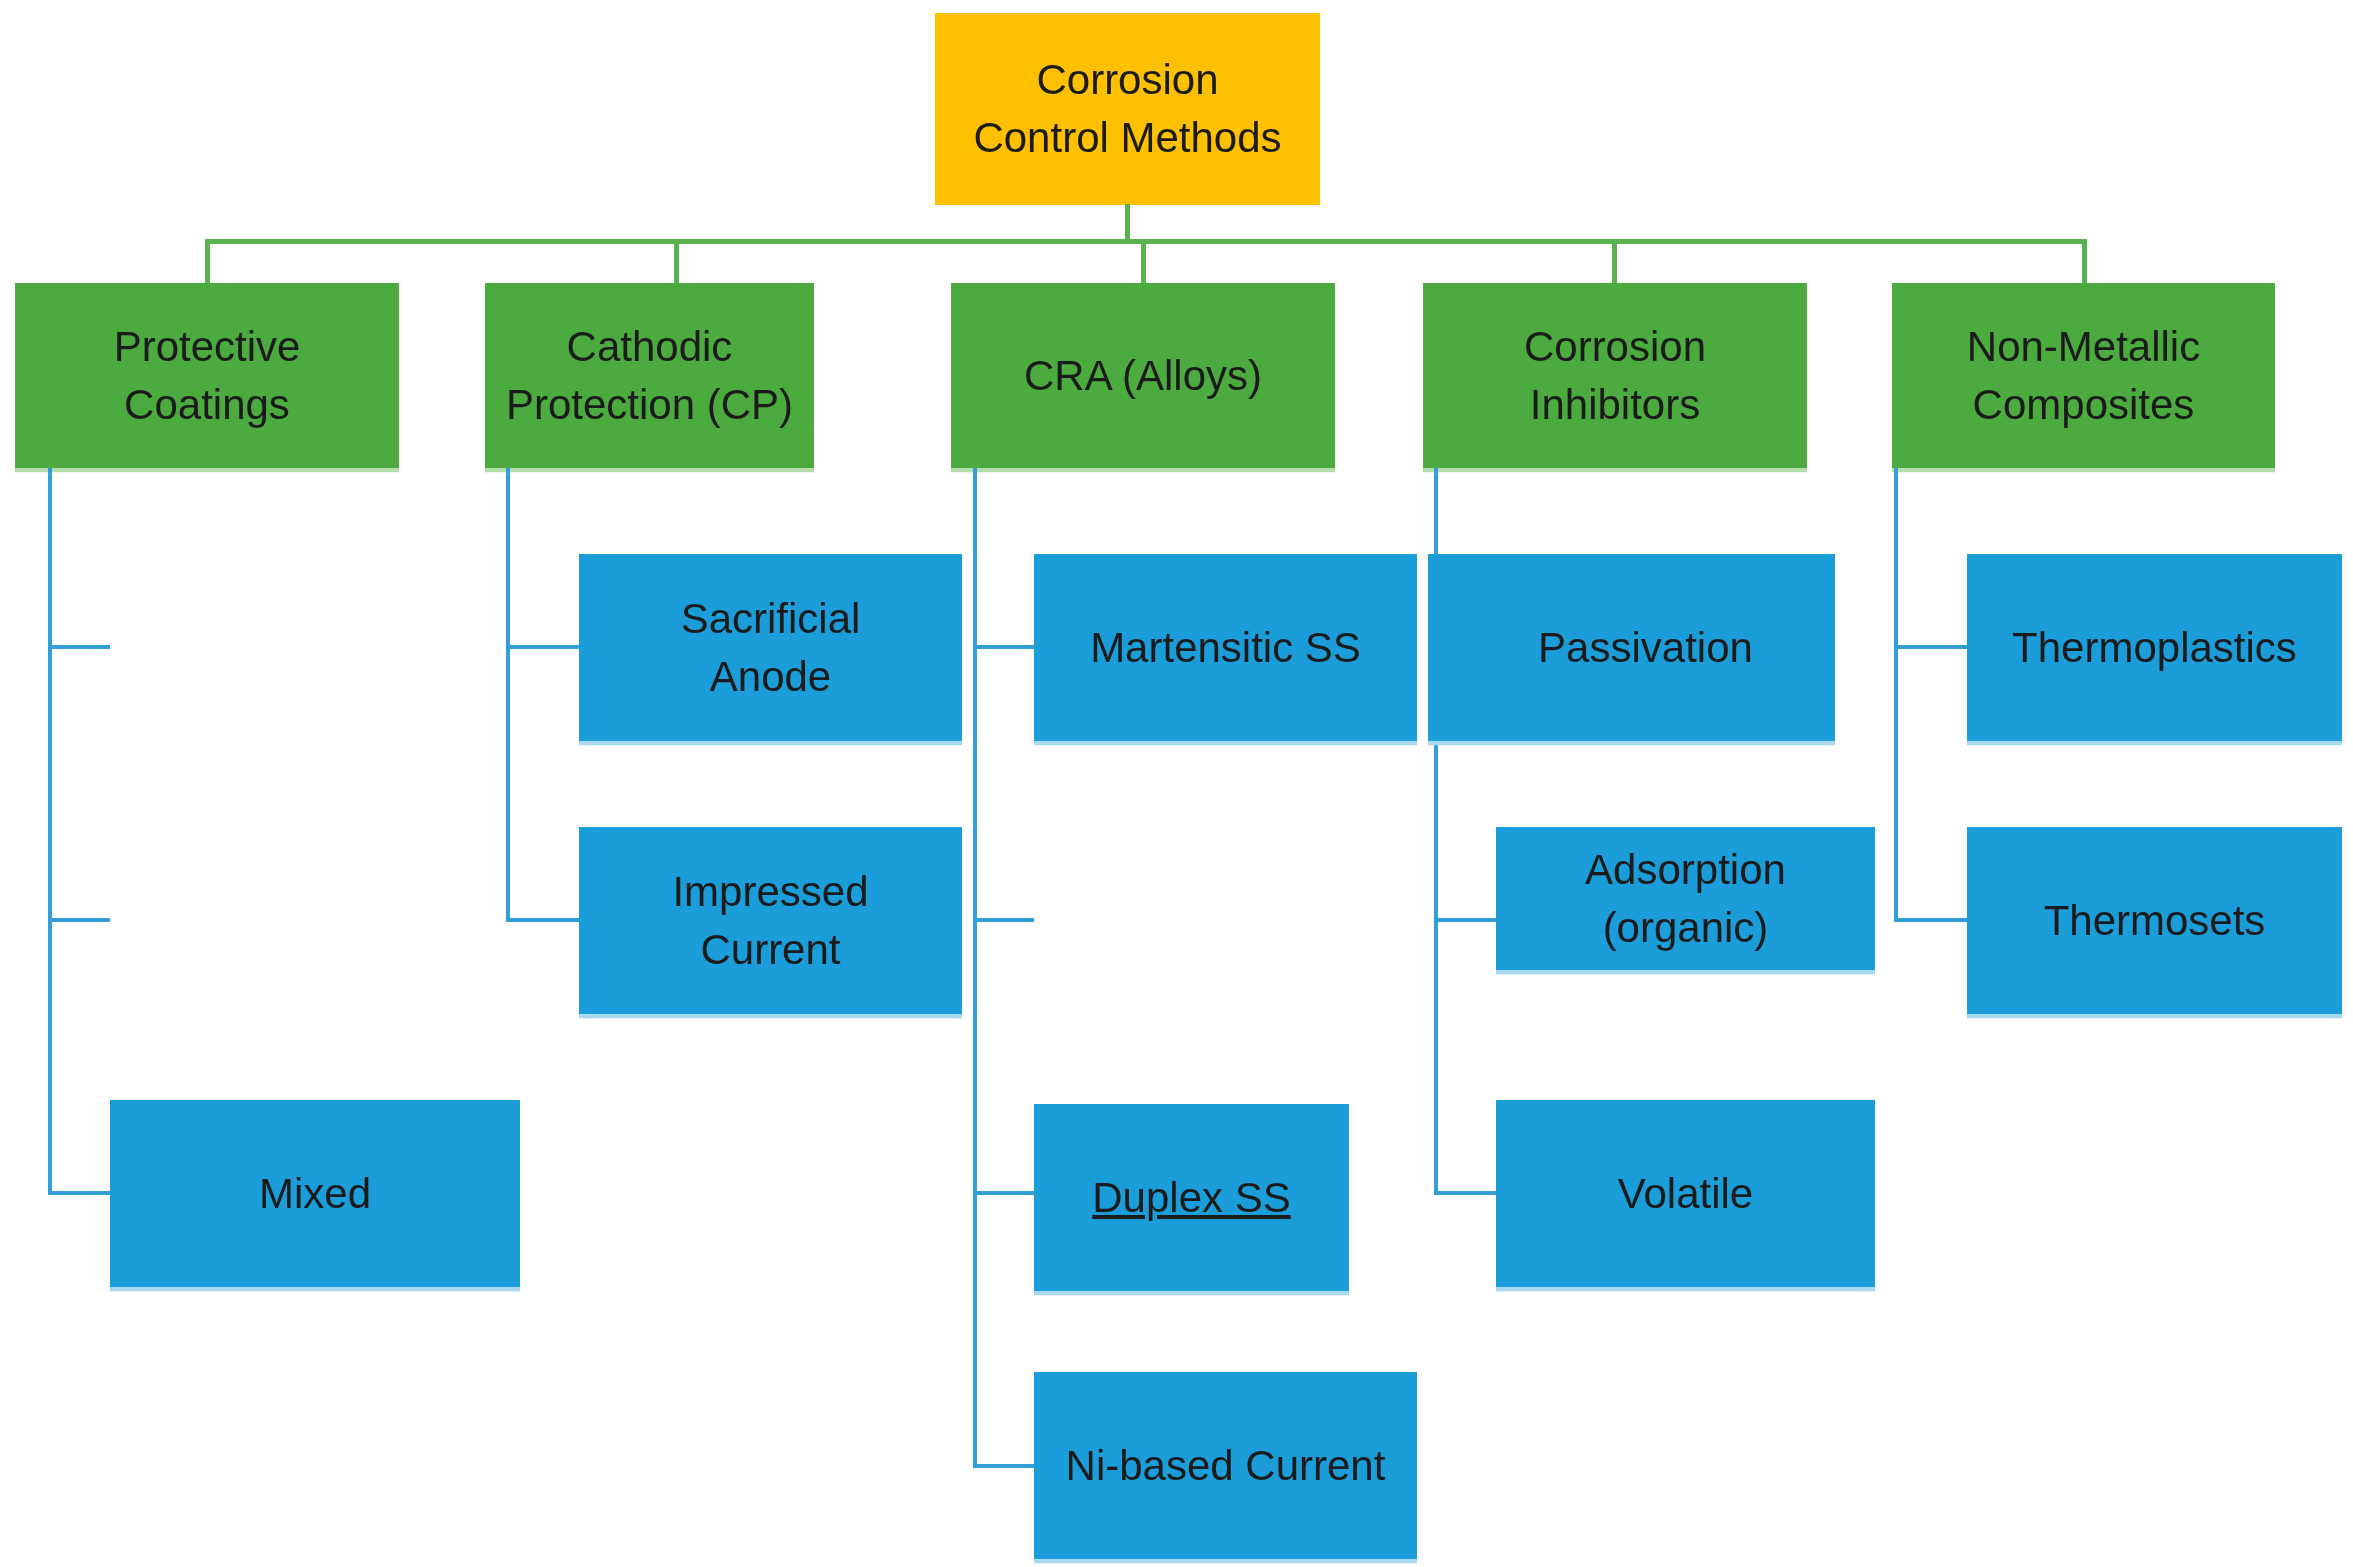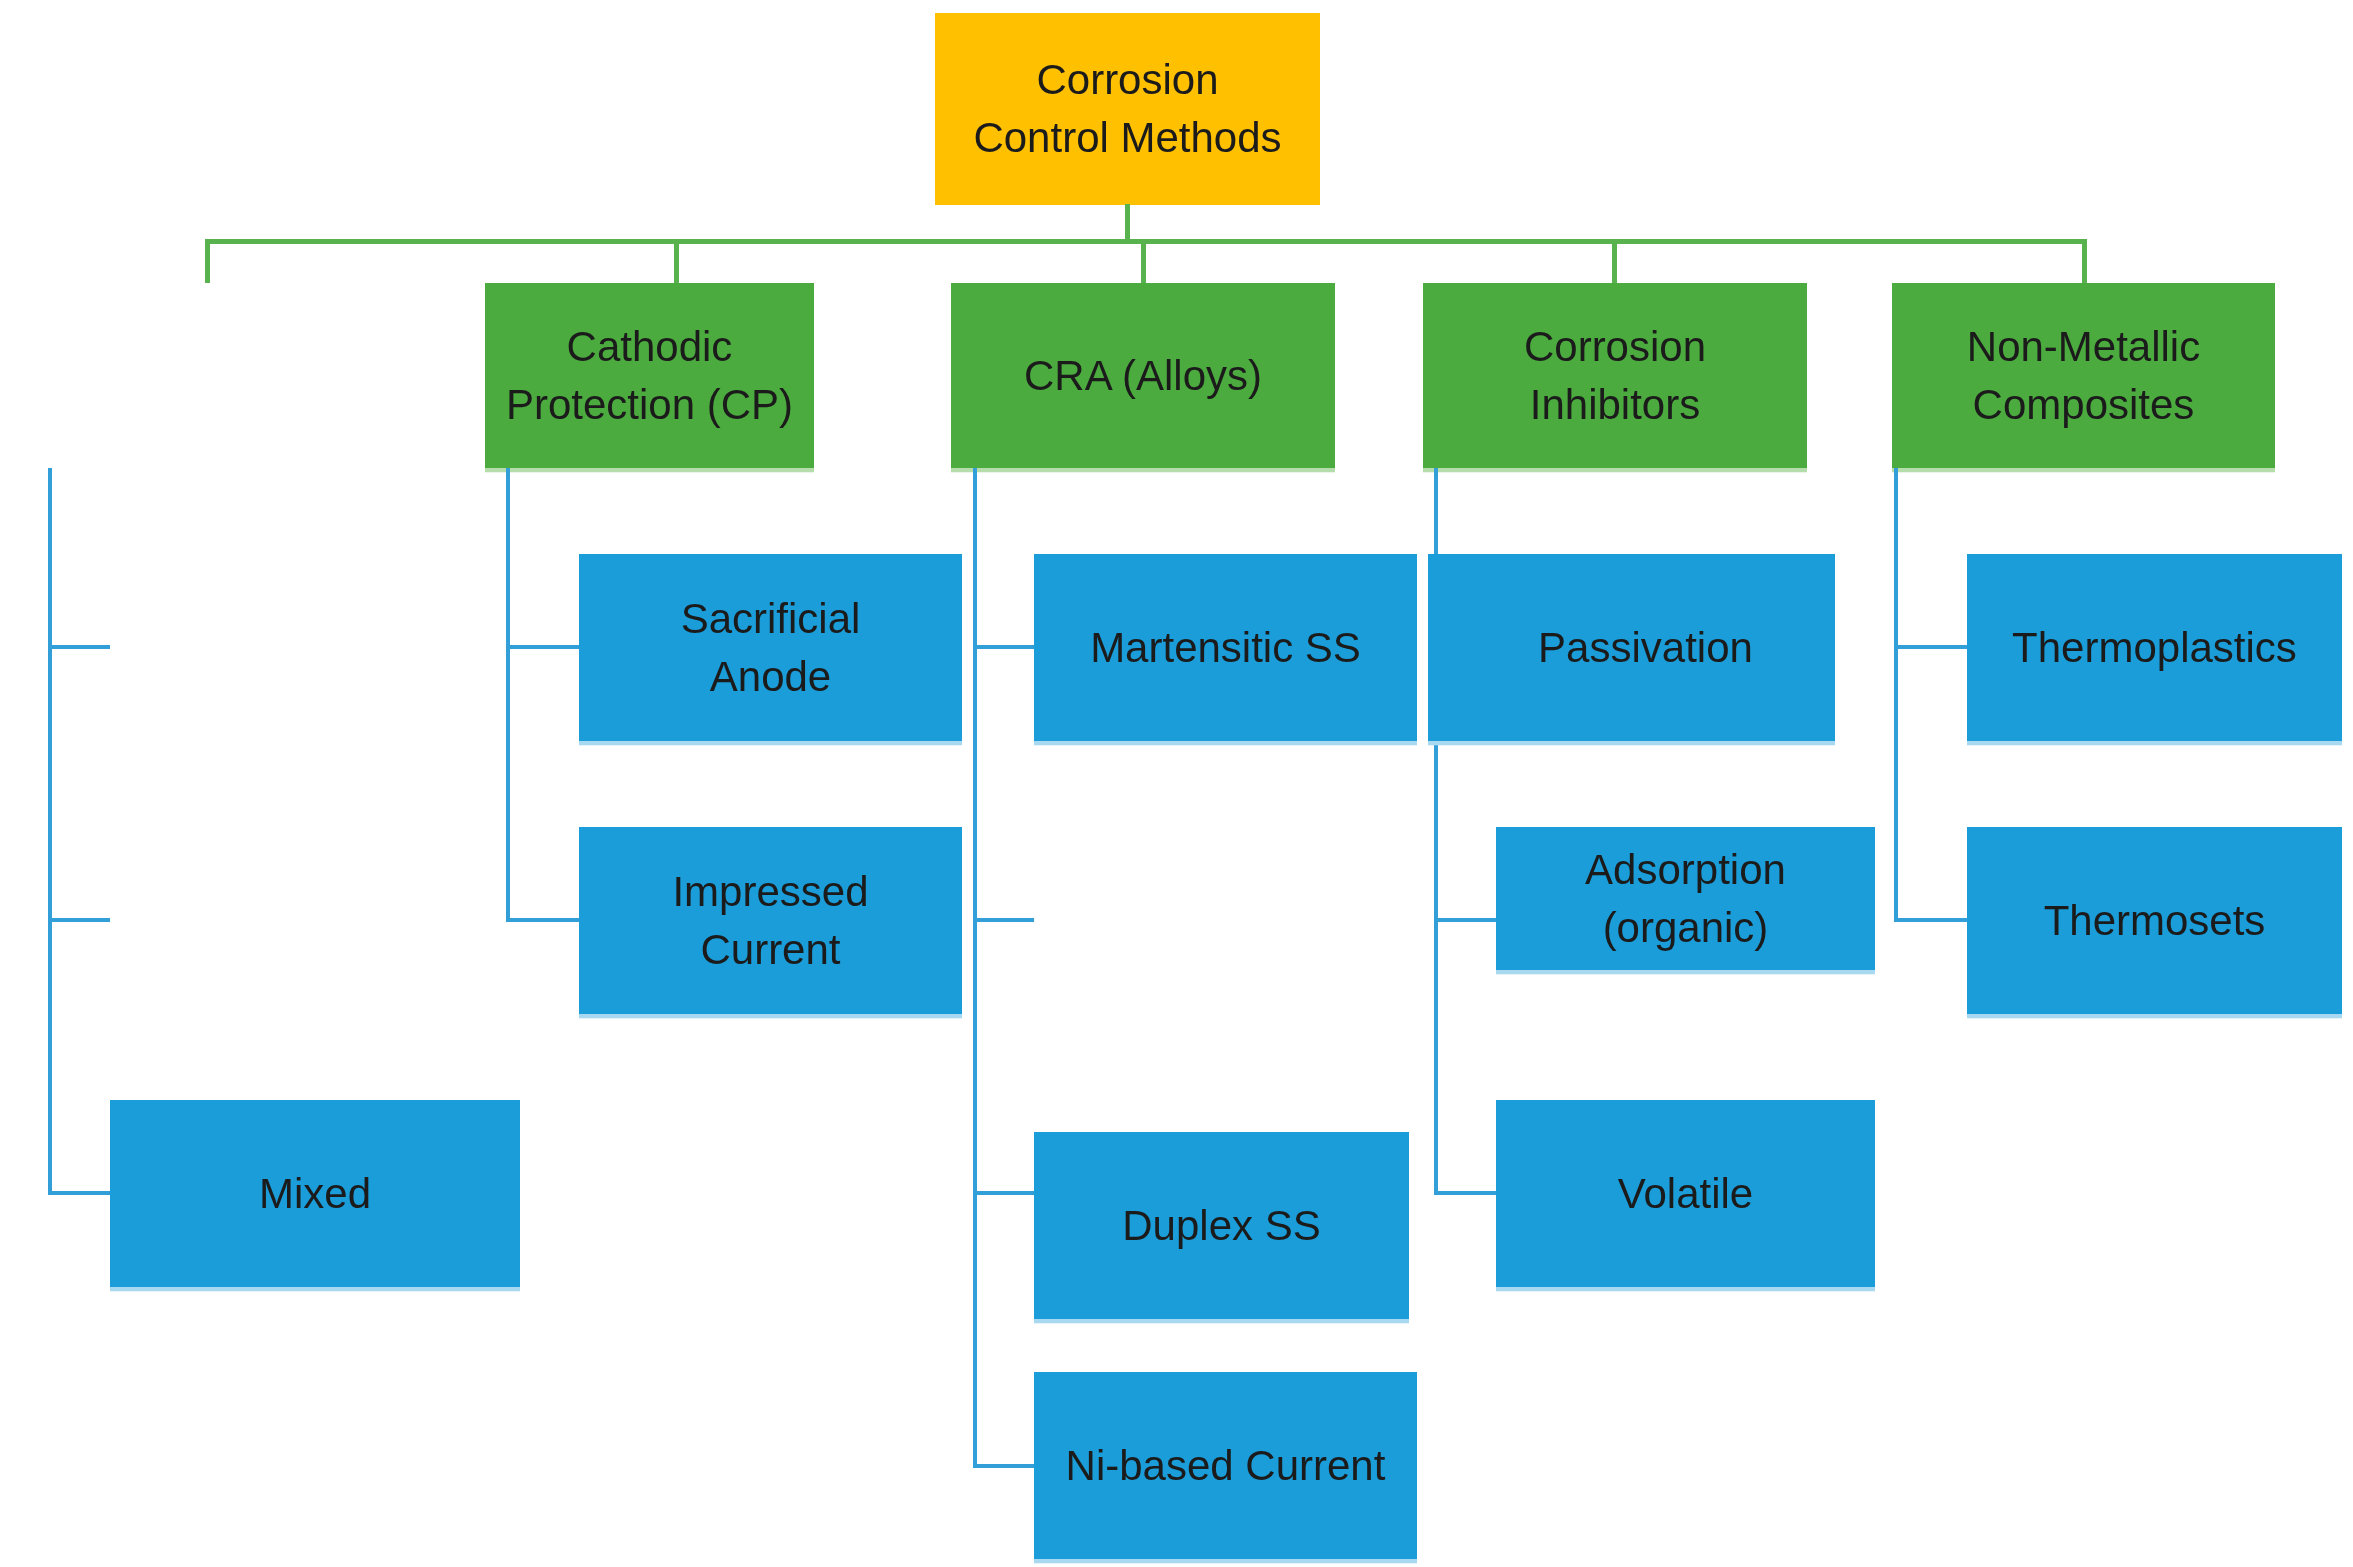--- a/index.html
+++ b/index.html
@@ -31,20 +31,22 @@
 Control Methods</div>
 
   <div class="gline" style="left:1125px;top:204px;width:5px;height:38px;"></div>
   <div class="gline" style="left:205px;top:239px;width:1881px;height:5px;"></div>
   <div class="gline" style="left:205px;top:239px;width:5px;height:44px;"></div>
   <div class="gline" style="left:674px;top:239px;width:5px;height:44px;"></div>
   <div class="gline" style="left:1141px;top:239px;width:5px;height:44px;"></div>
   <div class="gline" style="left:1612px;top:239px;width:5px;height:44px;"></div>
   <div class="gline" style="left:2082px;top:239px;width:5px;height:44px;"></div>
 
+  <div class="box branch-box" style="left:15px;top:283px;width:384px;height:185px;">Protective
+Coatings</div>
   <div class="box branch-box" style="left:485px;top:283px;width:329px;height:185px;">Cathodic
 Protection (CP)</div>
   <div class="box branch-box" style="left:951px;top:283px;width:384px;height:185px;">CRA (Alloys)</div>
   <div class="box branch-box" style="left:1423px;top:283px;width:384px;height:185px;">Corrosion
 Inhibitors</div>
   <div class="box branch-box" style="left:1892px;top:283px;width:383px;height:185px;">Non-Metallic
 Composites</div>
 
   <div class="bline" style="left:48px;top:468px;width:4.3px;height:727px;"></div>
   <div class="bline" style="left:48px;top:645px;width:62px;height:4.3px;"></div>
@@ -59,21 +61,21 @@
 Anode</div>
   <div class="box leaf-box" style="left:579px;top:827px;width:383px;height:187px;">Impressed
 Current</div>
 
   <div class="bline" style="left:973px;top:468px;width:4.3px;height:1000px;"></div>
   <div class="bline" style="left:973px;top:645px;width:61px;height:4.3px;"></div>
   <div class="bline" style="left:973px;top:918px;width:61px;height:4.3px;"></div>
   <div class="bline" style="left:973px;top:1191px;width:61px;height:4.3px;"></div>
   <div class="bline" style="left:973px;top:1464px;width:61px;height:4.3px;"></div>
   <div class="box leaf-box" style="left:1034px;top:554px;width:383px;height:187px;">Martensitic SS</div>
-  <div class="box leaf-box" style="left:1034px;top:1132px;width:375px;height:187px;">Duplex SS</div>
+  <div class="box leaf-box" style="left:1034px;top:1104px;width:315px;height:187px;text-decoration:underline;">Duplex SS</div>
   <div class="box leaf-box" style="left:1034px;top:1372px;width:383px;height:187px;">Ni-based Current</div>
 
   <div class="bline" style="left:1434px;top:468px;width:4.3px;height:727px;"></div>
   <div class="bline" style="left:1434px;top:645px;width:62px;height:4.3px;"></div>
   <div class="bline" style="left:1434px;top:918px;width:62px;height:4.3px;"></div>
   <div class="bline" style="left:1434px;top:1191px;width:62px;height:4.3px;"></div>
   <div class="box leaf-box" style="left:1428px;top:554px;width:379px;height:187px;padding-left:28px;">Passivation</div>
   <div class="box leaf-box" style="left:1496px;top:827px;width:379px;height:143px;">Adsorption
 (organic)</div>
   <div class="box leaf-box" style="left:1496px;top:1100px;width:379px;height:187px;">Volatile</div>

